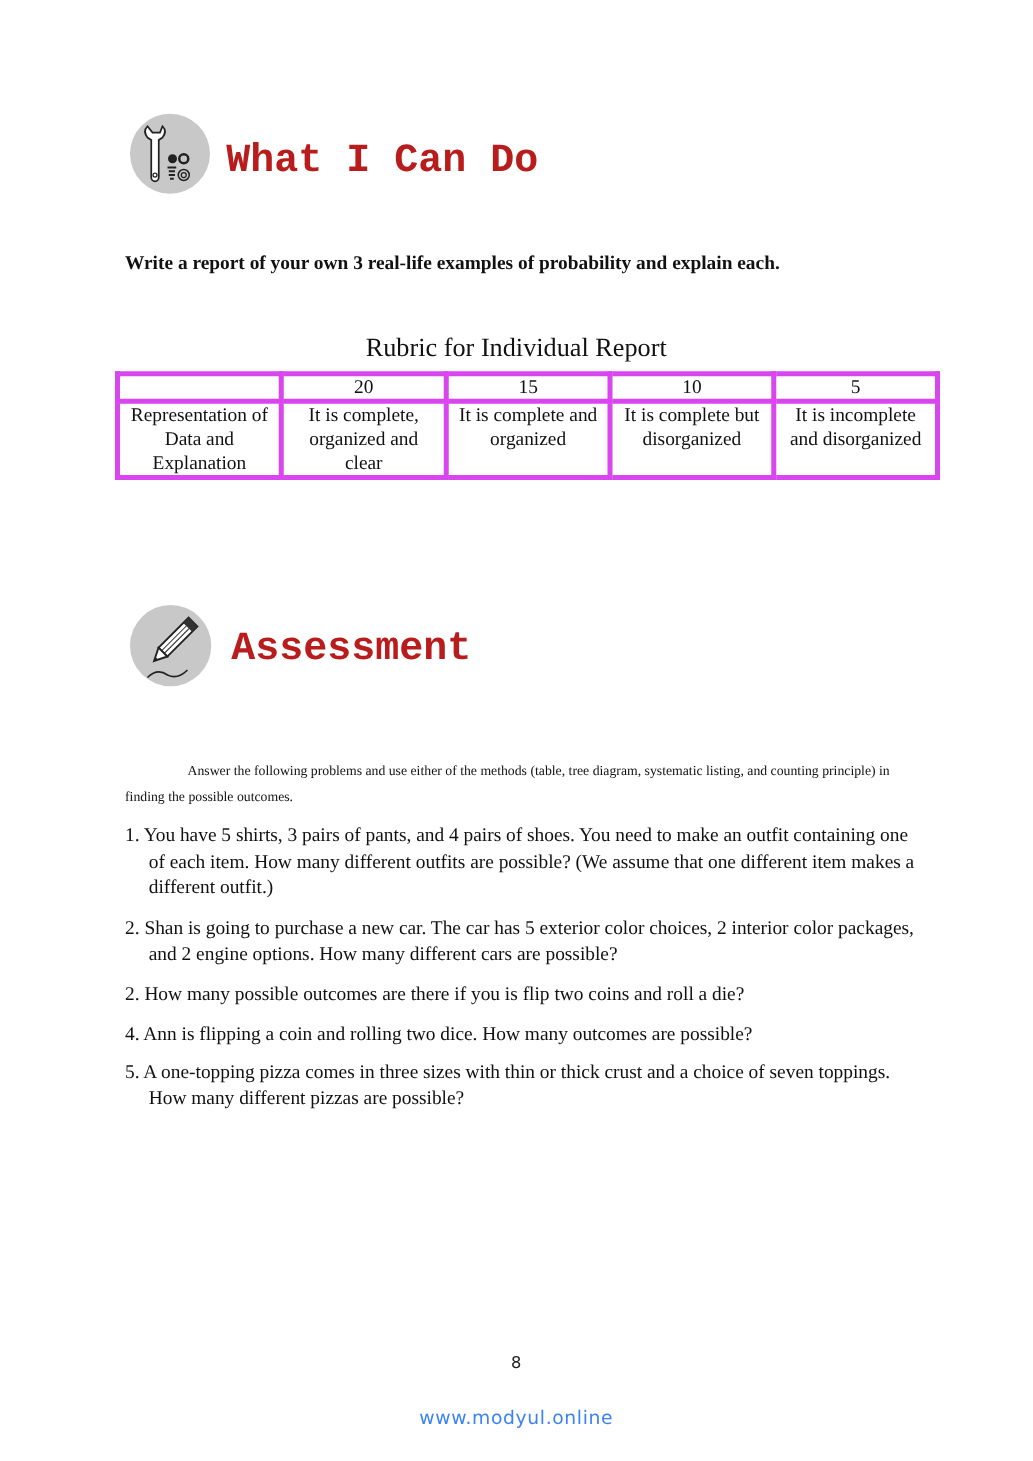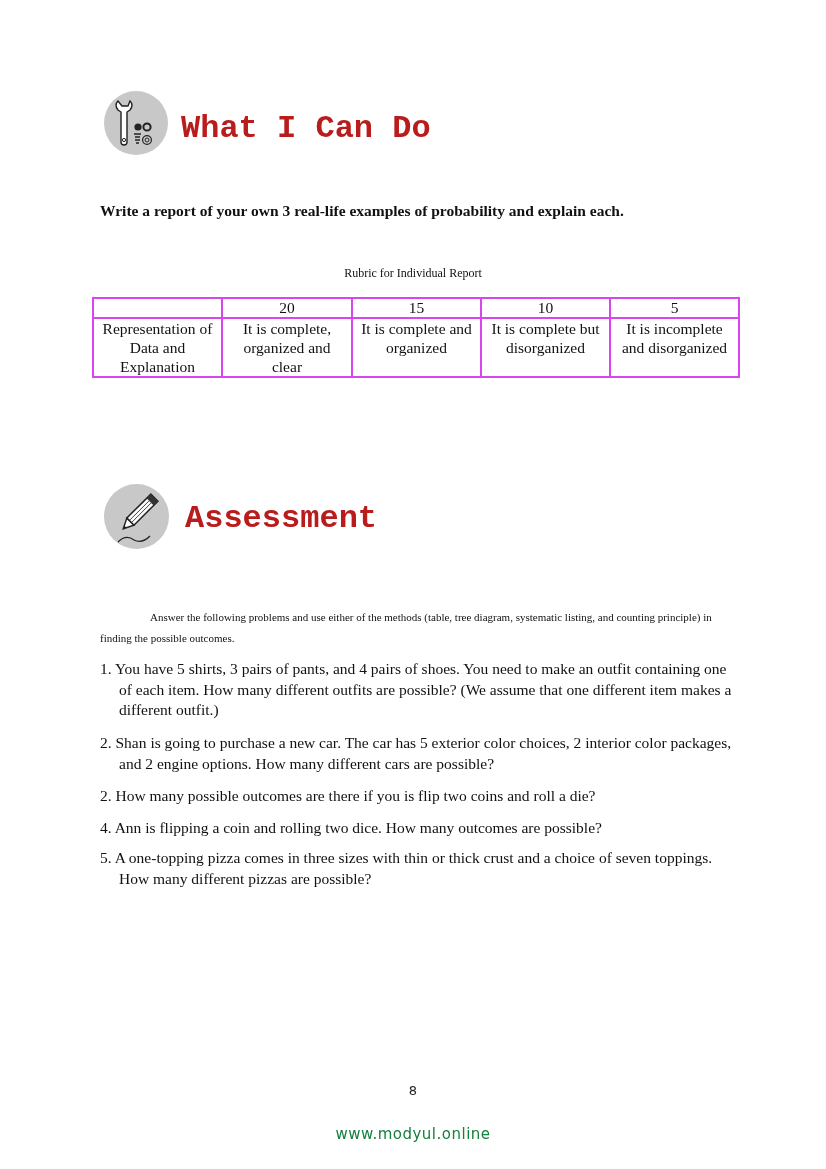--- a/index.html
+++ b/index.html
@@ -1,28 +1,28 @@
 <!DOCTYPE html>
 <html><head>
   <meta charset="utf-8">
   <style>
     html, body { margin: 0; padding: 0; background: #ffffff; }
     body { width: 826px; height: 1169px; position: relative; overflow: hidden; font-family: "Liberation Serif", serif; color: #111; }
     .icon-circle { position: absolute; width: 64px; height: 64px; border-radius: 50%; background: #c8c8c8; }
     .section-title { position: absolute; font-family: Liberation Mono, monospace; font-weight: bold; font-size: 32px; color: #b91c1c; white-space: nowrap; }
     .instruction { position: absolute; left: 100px; top: 202px; font-weight: bold; font-size: 15.5px; white-space: nowrap; }
-    .rubric-caption { position: absolute; left: 0; width: 826px; top: 266px; text-align: center; font-size: 12px; }
+    .rubric-caption { position: absolute; left: 0; width: 826px; top: 266px; text-align: center; font-size: 21px; }
     table.rubric { position: absolute; left: 92px; top: 297px; border-collapse: collapse; font-size: 15.5px; line-height: 19px; }
-    table.rubric td { border: 2px solid #d946ef; text-align: center; vertical-align: top; padding: 0 4px; }
+    table.rubric td { border: 4px solid #d946ef; text-align: center; vertical-align: top; padding: 0 4px; }
     table.rubric tr.head td { height: 18px; line-height: 18px; }
     .intro { position: absolute; left: 100px; top: 607px; width: 620px; font-size: 11px; line-height: 20.5px; }
     .intro .indent { display: inline-block; width: 50px; }
     .problem { position: absolute; left: 100px; width: 620px; font-size: 15.5px; line-height: 20.5px; padding-left: 19px; text-indent: -19px; }
     .page-number { position: absolute; left: 0; width: 826px; top: 1083px; text-align: center; font-family: "DejaVu Sans", sans-serif; font-size: 13px; color: #222; }
-    .watermark { position: absolute; left: 0; width: 826px; top: 1125px; text-align: center; font-family: "DejaVu Sans", sans-serif; font-size: 15px; color: #15803d; letter-spacing: 0.5px; }
+    .watermark { position: absolute; left: 0; width: 826px; top: 1125px; text-align: center; font-family: "DejaVu Sans", sans-serif; font-size: 15px; color: #3b82f6; letter-spacing: 0.5px; }
   </style>
 </head>
 <body>
 
 <div>
   <div class="icon-circle" style="left:104px; top:91px;">
     <svg width="64" height="64" viewBox="0 0 64 64">
 
       <path d="M14 10 q-4 4 0 9 l3 2 v30 a3 3 0 0 0 6 0 v-30 l3-2 q4-5 0-9 l-2 5 h-6 z" fill="#fff" stroke="#222" stroke-width="1.4"></path>
       <circle cx="20" cy="49" r="1.6" fill="none" stroke="#222" stroke-width="1"></circle>

